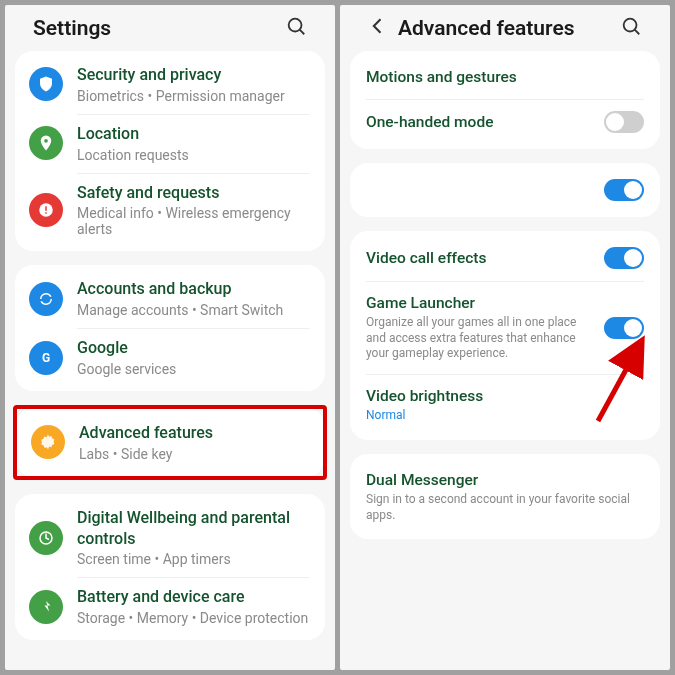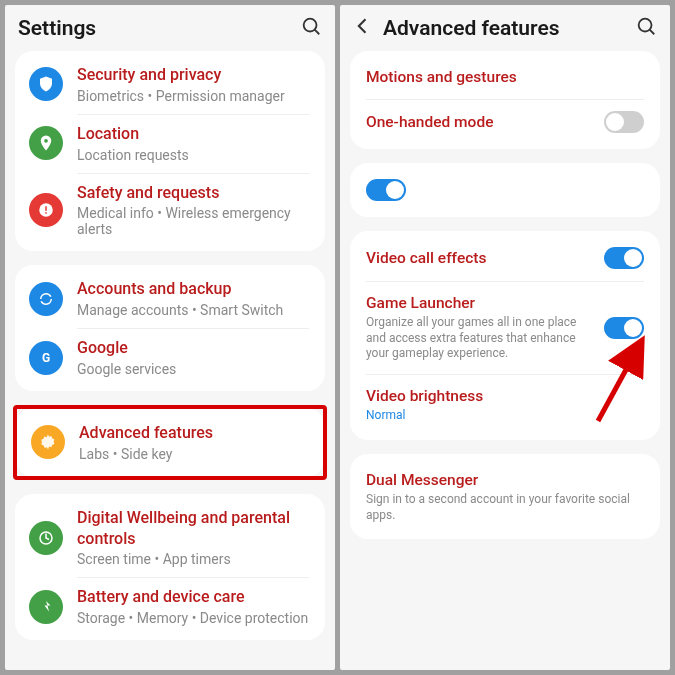--- a/index.html
+++ b/index.html
@@ -17,21 +17,21 @@
     flex: 1;
     overflow: hidden;
     position: relative;
     display: flex;
     flex-direction: column;
     border-radius: 2px;
   }
   .header {
     display: flex;
     align-items: center;
-    padding: 10px 13px;
+    padding: 10px 28px;
     gap: 10px;
   }
   .header-title {
     font-size: 21px;
     font-weight: 600;
     color: #1a1a1a;
     flex: 1;
   }
   .search-icon svg { width: 22px; height: 22px; stroke: #333; fill: none; stroke-width: 2; }
   .back-icon svg { width: 20px; height: 20px; stroke: #333; fill: none; stroke-width: 2.5; }
@@ -61,30 +61,30 @@
   .icon-wrap {
     width: 34px; height: 34px;
     border-radius: 50%;
     display: flex;
     align-items: center;
     justify-content: center;
     flex-shrink: 0;
   }
   .icon-wrap svg { width: 18px; height: 18px; fill: #fff; }
   .row-body { flex: 1; min-width: 0; }
-  .row-title { font-size: 16px; color: #b91c1c; font-weight: 500; line-height: 1.3; }
+  .row-title { font-size: 16px; color: #14532d; font-weight: 500; line-height: 1.3; }
   .row-sub { font-size: 14px; color: #8a8a8a; margin-top: 2px; }
   .row-sub.blue { color: #1e88e5; }
   .highlight {
     border: 4px solid #d60000;
     border-radius: 4px;
     margin: 0 -2px 14px -2px;
   }
   .highlight .group { margin-bottom: 0; border-radius: 14px; }
-  .right-panel .row { padding: 12px 16px; }
+  .right-panel .row { padding: 12px 16px; justify-content: flex-end; }
   .right-panel .row-title { font-size: 15.5px; }
   .right-panel .row-sub { font-size: 12px; line-height: 1.3; }
   .toggle {
     width: 40px; height: 22px;
     border-radius: 11px;
     position: relative;
     flex-shrink: 0;
   }
   .toggle::after {
     content: "";

